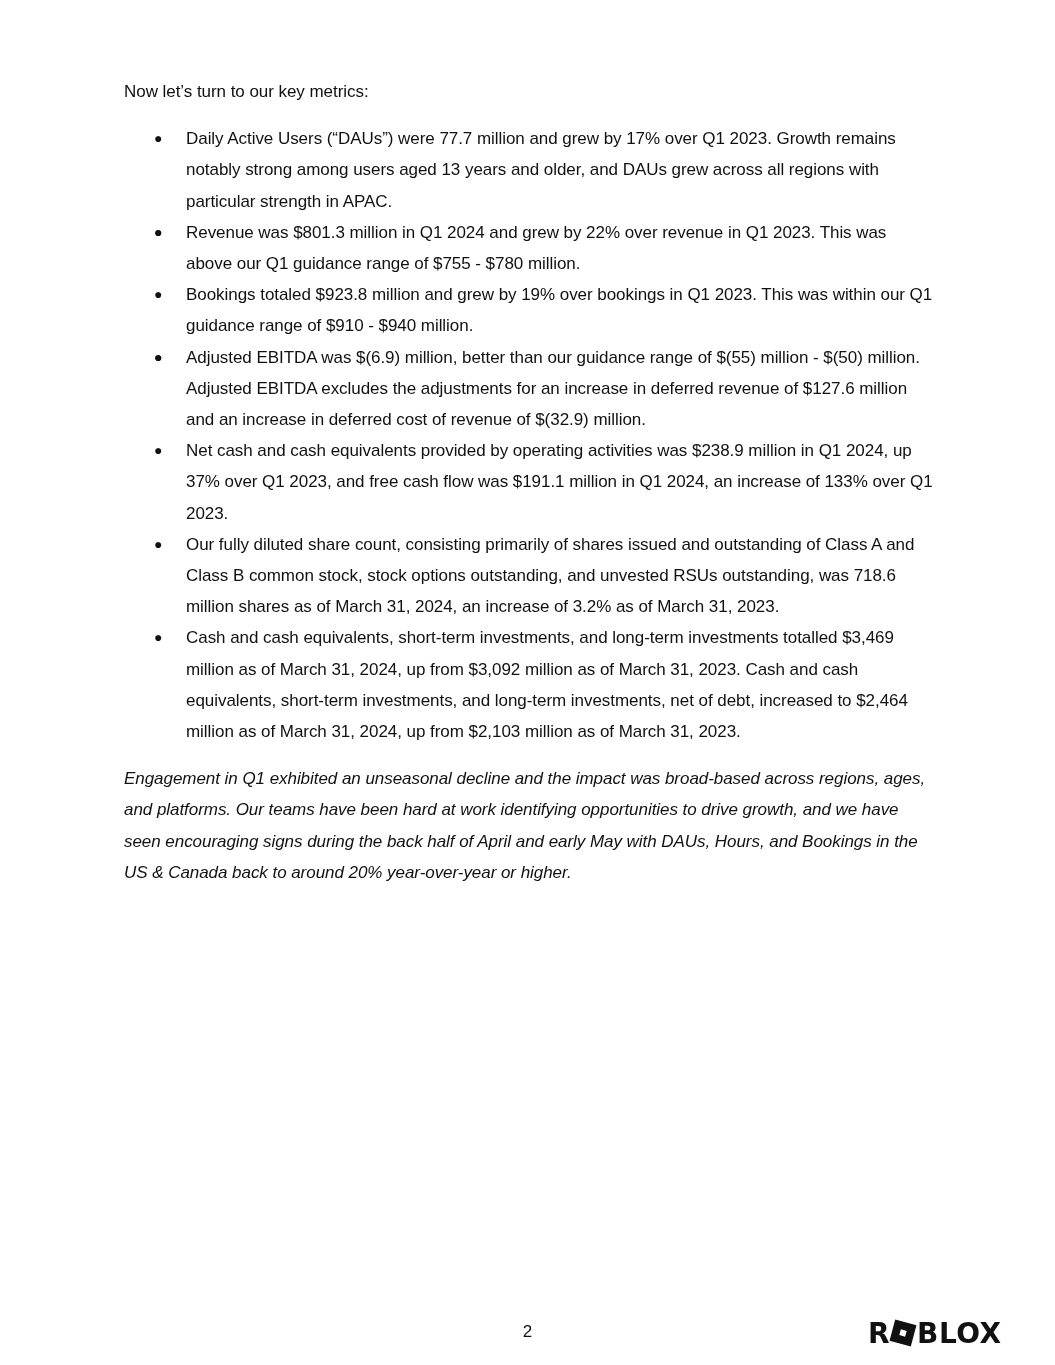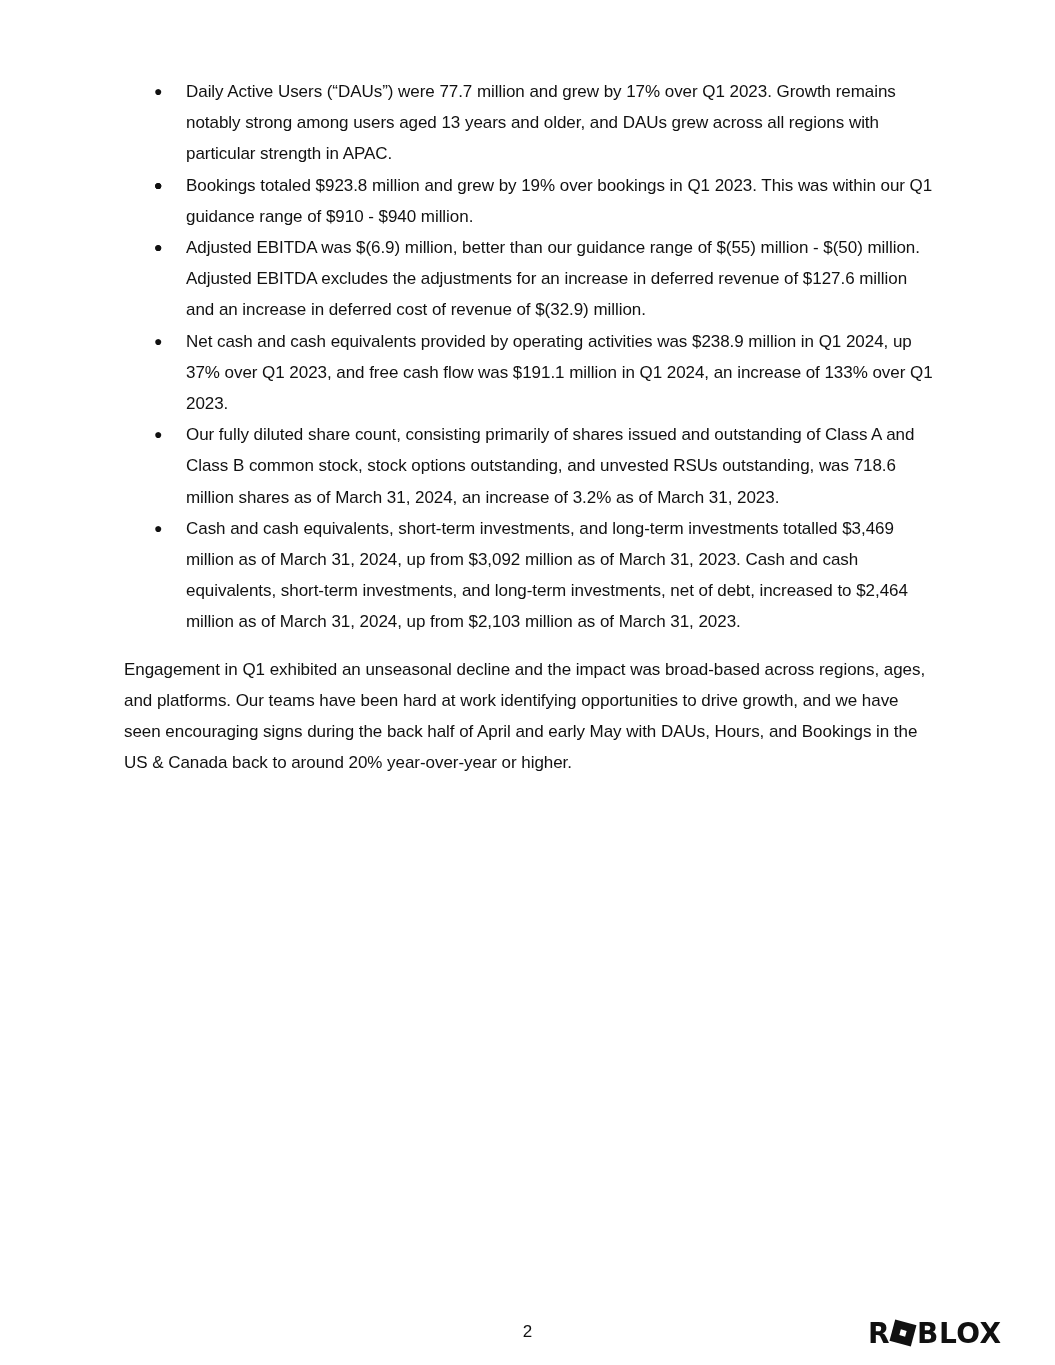--- a/index.html
+++ b/index.html
@@ -47,20 +47,21 @@
     }
     .bullet {
       position: absolute;
       left: 30px;
       top: 0;
       font-size: 14px;
       line-height: 31.2px;
     }
     .para {
       margin-bottom: 16px;
+      font-style: italic;
     }
     .page-number {
       position: absolute;
       left: 0;
       width: 1055px;
       text-align: center;
       top: 1320px;
       font-size: 17px;
       line-height: 24px;
     }
@@ -93,25 +94,26 @@
       left: 8px; top: 8px;
       width: 6px; height: 6px;
       background: #ffffff;
     }
   </style>
 </head>
 <body>
 
 <div class="page">
   <div class="content">
+    <p class="intro">Now let’s turn to our key metrics:</p>
 
     <ul class="metrics">
       <li><span class="bullet">●</span><span>Daily Active Users (“DAUs”) were 77.7 million and grew by 17% over Q1 2023.  Growth remains notably strong among users aged 13 years and older, and DAUs grew across all regions with particular strength in APAC.</span></li>
       <li><span class="bullet">●</span></li>
-      <li><span class="bullet">●</span></li>
+      <li><span class="bullet">●</span><span>Revenue was $801.3 million in Q1 2024 and grew by 22% over revenue in Q1 2023.  This was above our Q1 guidance range of $755 - $780 million.</span></li>
       <li><span class="bullet">●</span><span>Bookings totaled $923.8 million and grew by 19% over bookings in Q1 2023.  This was within our Q1 guidance range of $910 - $940 million.</span></li>
       <li><span class="bullet">●</span></li>
       <li><span class="bullet">●</span><span>Adjusted EBITDA was $(6.9) million, better than our guidance range of $(55) million - $(50) million.  Adjusted EBITDA excludes the adjustments for an increase in deferred revenue of $127.6 million and an increase in deferred cost of revenue of $(32.9) million.</span></li>
       <li><span class="bullet">●</span><span>Net cash and cash equivalents provided by operating activities was $238.9 million in Q1 2024, up 37% over Q1 2023, and free cash flow was $191.1 million in Q1 2024, an increase of 133% over Q1 2023.</span></li>
       <li><span class="bullet">●</span><span>Our fully diluted share count, consisting primarily of shares issued and outstanding of Class A and Class B common stock, stock options outstanding, and unvested RSUs outstanding, was 718.6 million shares as of March 31, 2024, an increase of 3.2% as of March 31, 2023.</span></li>
       <li><span class="bullet">●</span><span>Cash and cash equivalents, short-term investments, and long-term investments totalled $3,469 million as of March 31, 2024, up from $3,092 million as of March 31, 2023.  Cash and cash equivalents, short-term investments, and long-term investments, net of debt, increased to $2,464 million as of March 31, 2024, up from $2,103 million as of March 31, 2023.</span></li>
     </ul>
 
     <p class="para">Engagement in Q1 exhibited an unseasonal decline and the impact was broad-based across regions, ages, and platforms.  Our teams have been hard at work identifying opportunities to drive growth, and we have seen encouraging signs during the back half of April and early May with DAUs, Hours, and Bookings in the US &amp; Canada back to around 20% year-over-year or higher.</p>
   </div>

